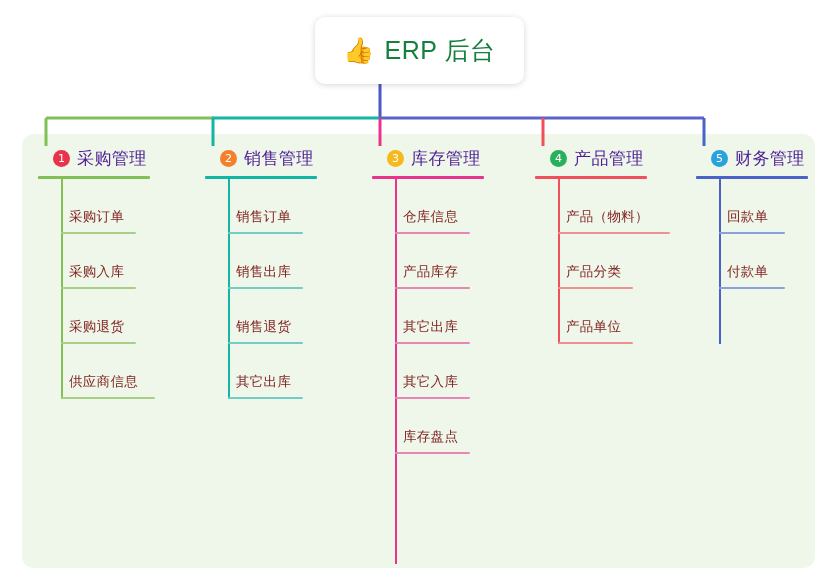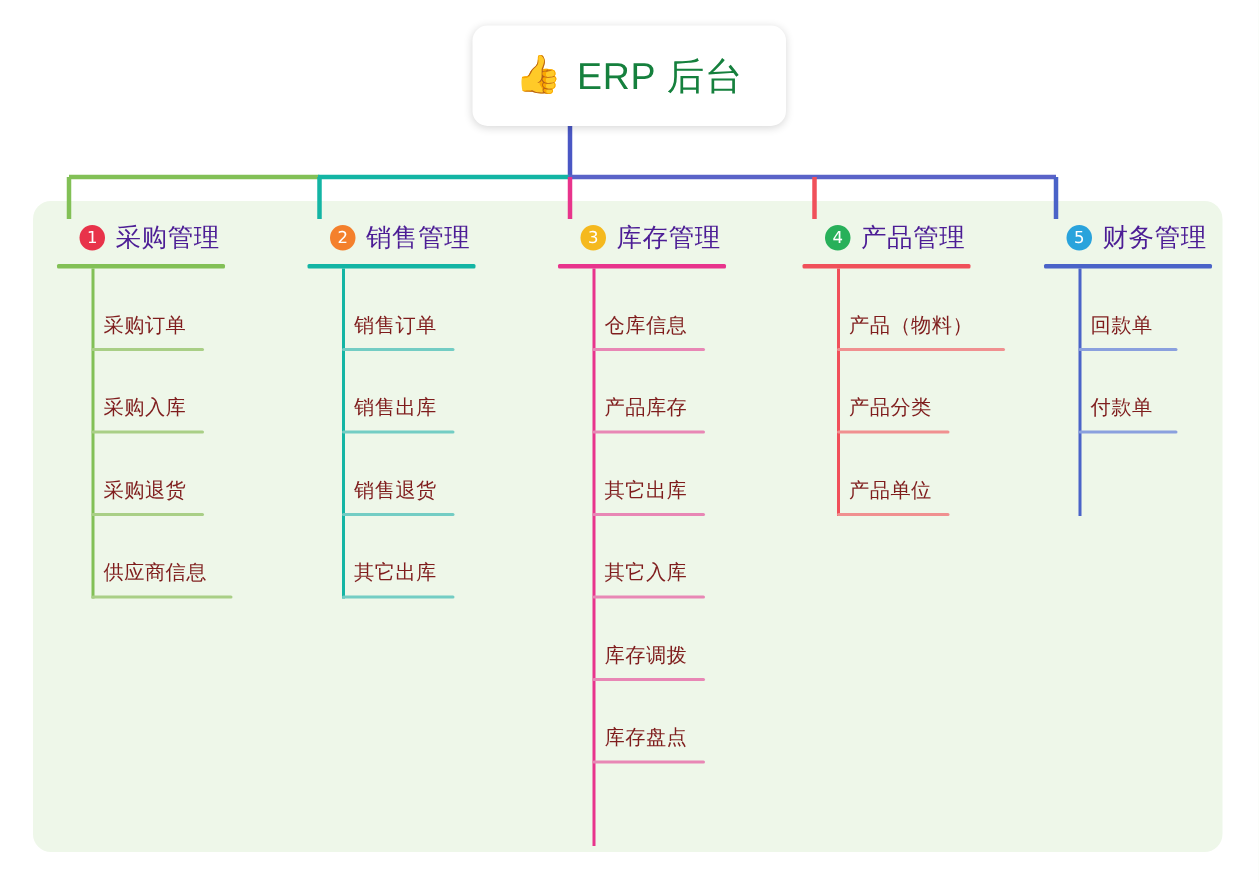--- a/index.html
+++ b/index.html
@@ -235,24 +235,20 @@
           </div>
           <div class="leaf">
             <span class="leaf-label">其它出库</span>
             <div class="leaf-rule" style="width: 75px; background: rgb(232, 135, 181);"></div>
           </div>
           <div class="leaf">
             <span class="leaf-label">其它入库</span>
             <div class="leaf-rule" style="width: 75px; background: rgb(232, 135, 181);"></div>
           </div>
           <div class="leaf">
-            <span class="leaf-label">库存调拨</span>
-            <div class="leaf-rule" style="width: 75px; background: rgb(232, 135, 181);"></div>
-          </div>
-          <div class="leaf">
             <span class="leaf-label">库存盘点</span>
             <div class="leaf-rule" style="width: 75px; background: rgb(232, 135, 181);"></div>
           </div>
         </div>
       </div>
       <div class="column" style="left: 535px;">
         <div class="col-header">
           <span class="badge" style="background: rgb(40, 176, 90);">4</span>
           <span class="col-title">产品管理</span>
         </div>

